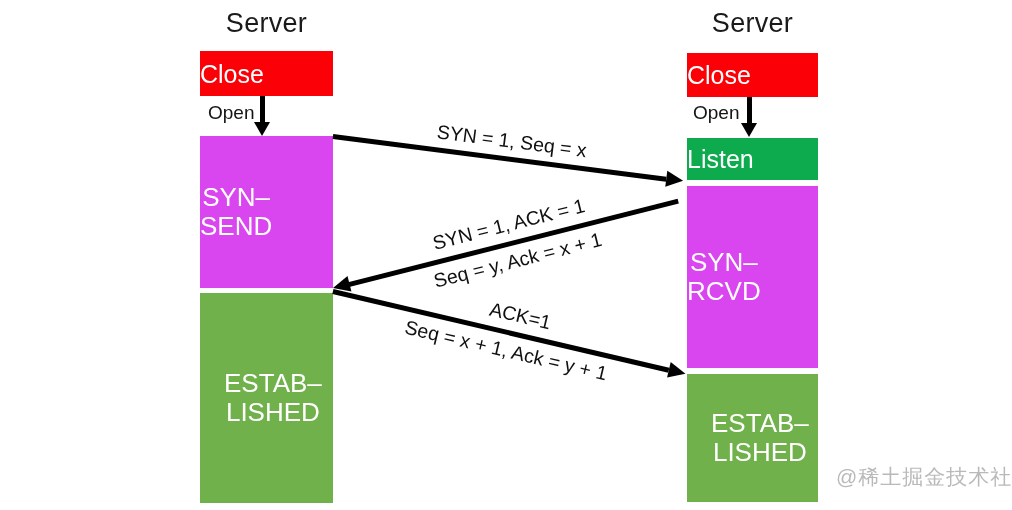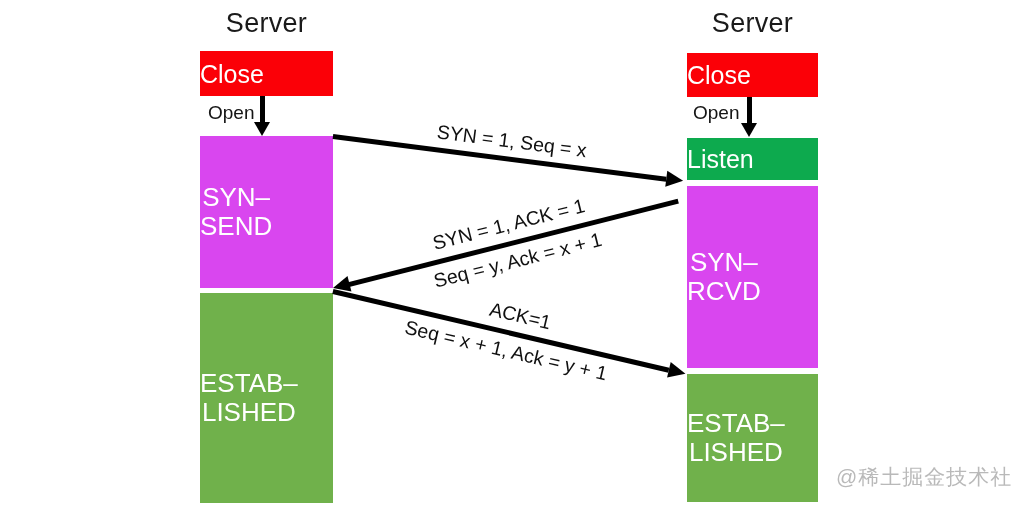--- a/index.html
+++ b/index.html
@@ -35,21 +35,21 @@
     line-height: 1.12;
     box-sizing: border-box;
   }
   .state-box .bx-label {
     display: block;
     white-space: pre-line;
   }
   .c-close   { background: #fb0007; }
   .c-listen  { background: #0daa4e; }
   .c-syn     { background: #d946ef; }
-  .c-estab   { background: #70b14b; }
+  .c-estab   { background: #70b14b; padding-left: 24px; }
 
   .open-label {
     position: absolute;
     font-size: 19px;
     color: #141414;
     white-space: nowrap;
   }
   .vert-arrow {
     position: absolute;
     width: 0;

